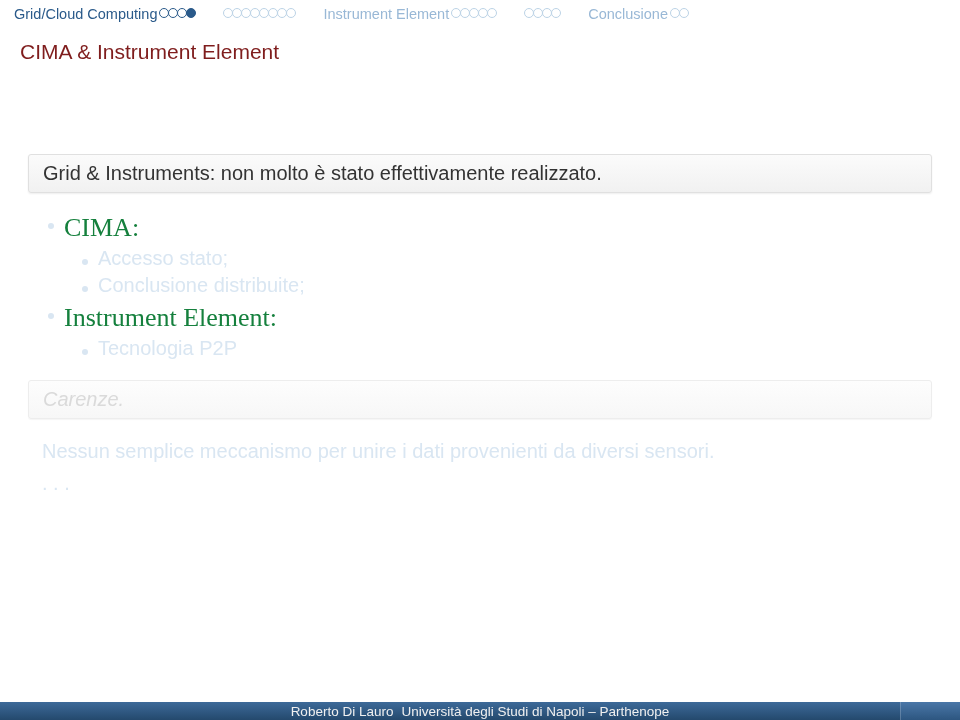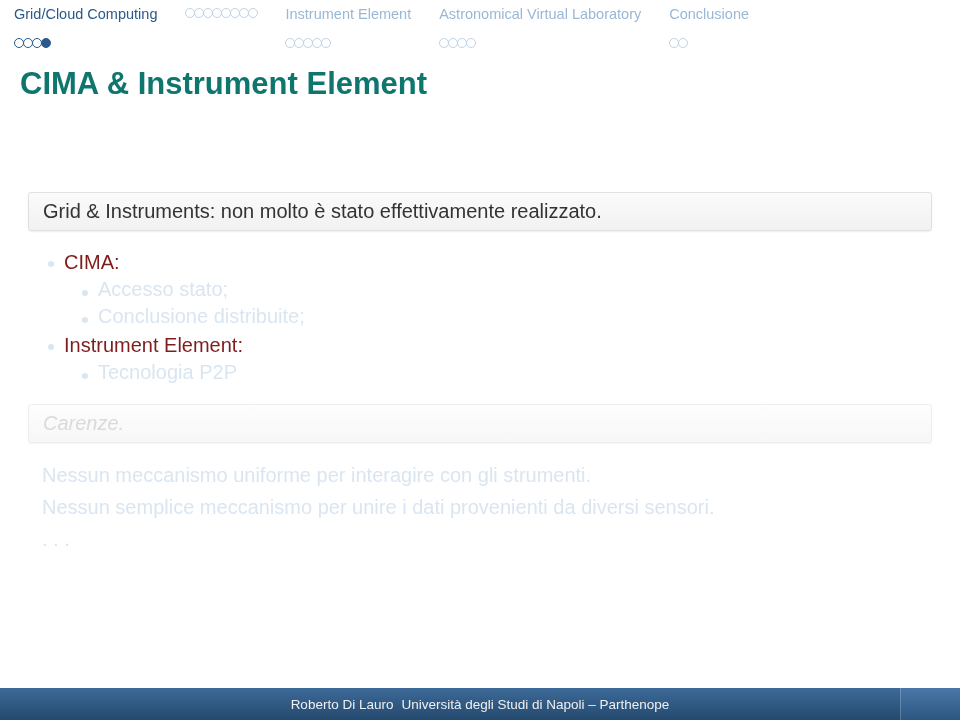--- a/index.html
+++ b/index.html
@@ -6,75 +6,74 @@
   body {
     width: 960px;
     height: 720px;
     background: #fff;
     font-family: "Trebuchet MS", "Lucida Sans", sans-serif;
     position: relative;
     overflow: hidden;
   }
   
   .nav { display: flex; padding: 6px 14px 0 14px; gap: 28px; }
-  .nav-item { display: flex; flex-direction: column; gap: 14px; }
+  .nav-item { display: flex; flex-direction: row; gap: 2px; }
   .nav-label { font-size: 14.5px; white-space: nowrap; }
   .nav-label.active { color: #2a5a8a; }
   .nav-label.inactive { color: #99b8d6; }
   .progress { display: flex; gap: 0; margin-top: 2px; }
   .dot {
     width: 10px; height: 10px; border-radius: 50%;
     border: 1px solid #bcd3e6;
     background: #fff;
     margin-right: -1px;
   }
   .dot.active-border { border-color: #2a5a8a; }
   .dot.filled { background: #2a5a8a; border-color: #2a5a8a; }
   
   .title {
-    color: #0f766e;
-    font-size: 31px;
+    color: #7f1d1d;
+    font-size: 21px;
     padding: 18px 20px 0 20px;
-    font-weight: bold;
   }
   
   .content { padding: 90px 28px 0 28px; }
   .block-title {
     background: linear-gradient(to bottom, #fbfbfb, #f1f1f1);
     border: 1px solid #e0e0e0;
     border-radius: 3px;
     padding: 7px 14px;
     font-size: 20px;
     color: #333;
     box-shadow: 0 1px 2px rgba(0,0,0,0.07);
     margin-bottom: 10px;
   }
   .faded-block { padding: 6px 14px 18px 14px; }
-  .faded-block .li0 { color: #7f1d1d; font-size: 20px; padding: 4px 0 2px 22px; position: relative; }
+  .faded-block .li0 { color: #15803d; font-size: 26px; padding: 4px 0 2px 22px; position: relative; font-family: Liberation Serif, serif; }
   .faded-block .li1 { color: #d9e6f2; font-size: 20px; padding: 2px 0 2px 56px; position: relative; }
   .faded-block .li0::before,
   .faded-block .li1::before {
     content: ""; position: absolute; width: 6px; height: 6px; border-radius: 50%;
     background: #d9e6f2; top: 14px;
   }
   .faded-block .li0::before { left: 6px; }
   .faded-block .li1::before { left: 40px; }
   .block-title.faded-title {
     color: #dadada;
     background: linear-gradient(to bottom, #fdfdfd, #f7f7f7);
     border-color: #ededed;
     box-shadow: 0 1px 1px rgba(0,0,0,0.04);
     font-style: italic;
   }
   .faded-body { padding: 6px 14px 0 14px; }
   .faded-body p { color: #d9e6f2; font-size: 20px; line-height: 1.4; padding: 2px 0; }
   
   .footer {
     position: absolute; bottom: 0; left: 0; right: 0;
-    height: 32px;
+    height: 18px;
     background: linear-gradient(to bottom, #3d6a99, #24496d);
     display: flex; align-items: center; justify-content: center;
     color: #fff; font-size: 13.5px;
   }
   .footer .right-box {
     position: absolute; right: 0; top: 0; bottom: 0; width: 60px;
     background: linear-gradient(to bottom, #4a77a8, #2d5680);
     border-left: 1px solid rgba(255,255,255,0.2);
   }
   .footer .author { color: #f0f0f0; }
@@ -109,21 +108,20 @@
       <div class="nav-label inactive">Instrument Element</div>
       <div class="progress">
         <div class="dot"></div>
         <div class="dot"></div>
         <div class="dot"></div>
         <div class="dot"></div>
         <div class="dot"></div>
       </div>
     </div>
     <div class="nav-item">
-      <div class="nav-label inactive">Astronomical Virtual Laboratory</div>
       <div class="progress">
         <div class="dot"></div>
         <div class="dot"></div>
         <div class="dot"></div>
         <div class="dot"></div>
       </div>
     </div>
     <div class="nav-item">
       <div class="nav-label inactive">Conclusione</div>
       <div class="progress">
@@ -139,21 +137,20 @@
   <div class="block-title">Grid &amp; Instruments: non molto è stato effettivamente realizzato.</div>
   <div class="faded-block">
     <div class="li0">CIMA:</div>
     <div class="li1">Accesso stato;</div>
     <div class="li1">Conclusione distribuite;</div>
     <div class="li0">Instrument Element:</div>
     <div class="li1">Tecnologia P2P</div>
   </div>
   <div class="block-title faded-title">Carenze.</div>
   <div class="faded-body">
-    <p>Nessun meccanismo uniforme per interagire con gli strumenti.</p>
     <p>Nessun semplice meccanismo per unire i dati provenienti da diversi sensori.</p>
     <p>. . .</p>
   </div>
 </div>
 
 <div class="footer">
   <span class="author">Roberto Di Lauro</span>
   <span class="inst">Università degli Studi di Napoli – Parthenope</span>
   <div class="right-box"></div>
 </div>

